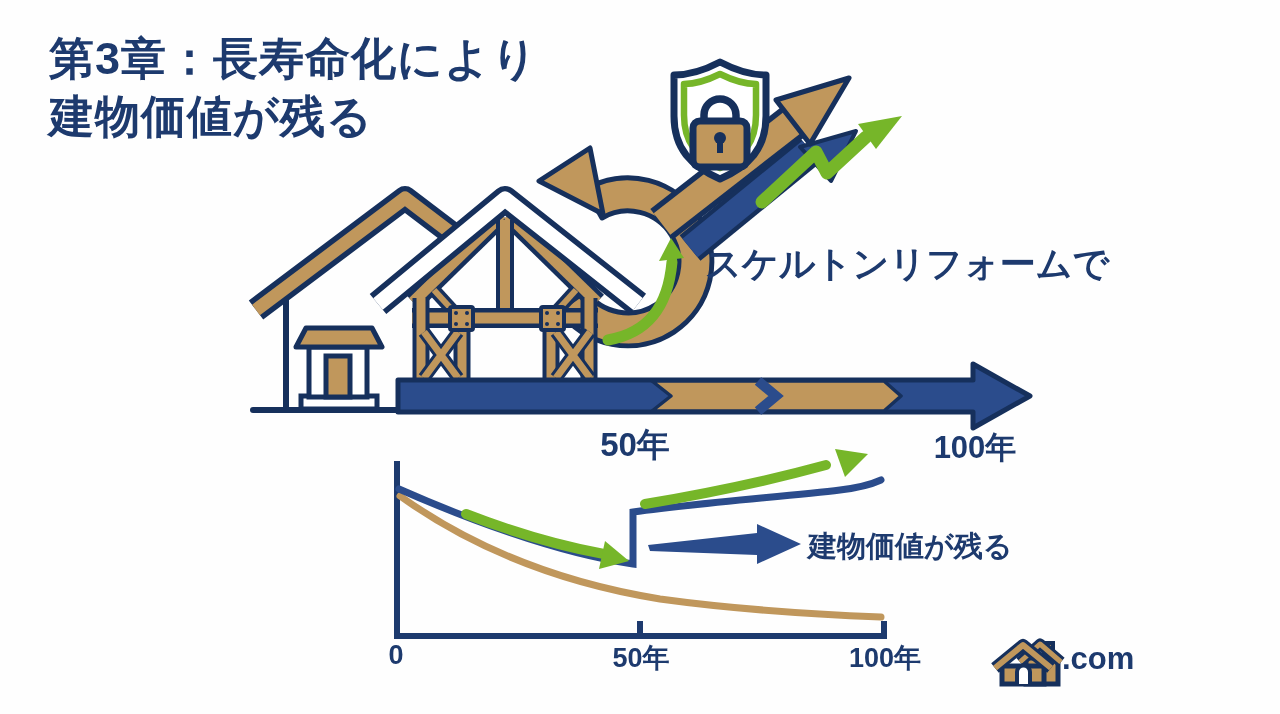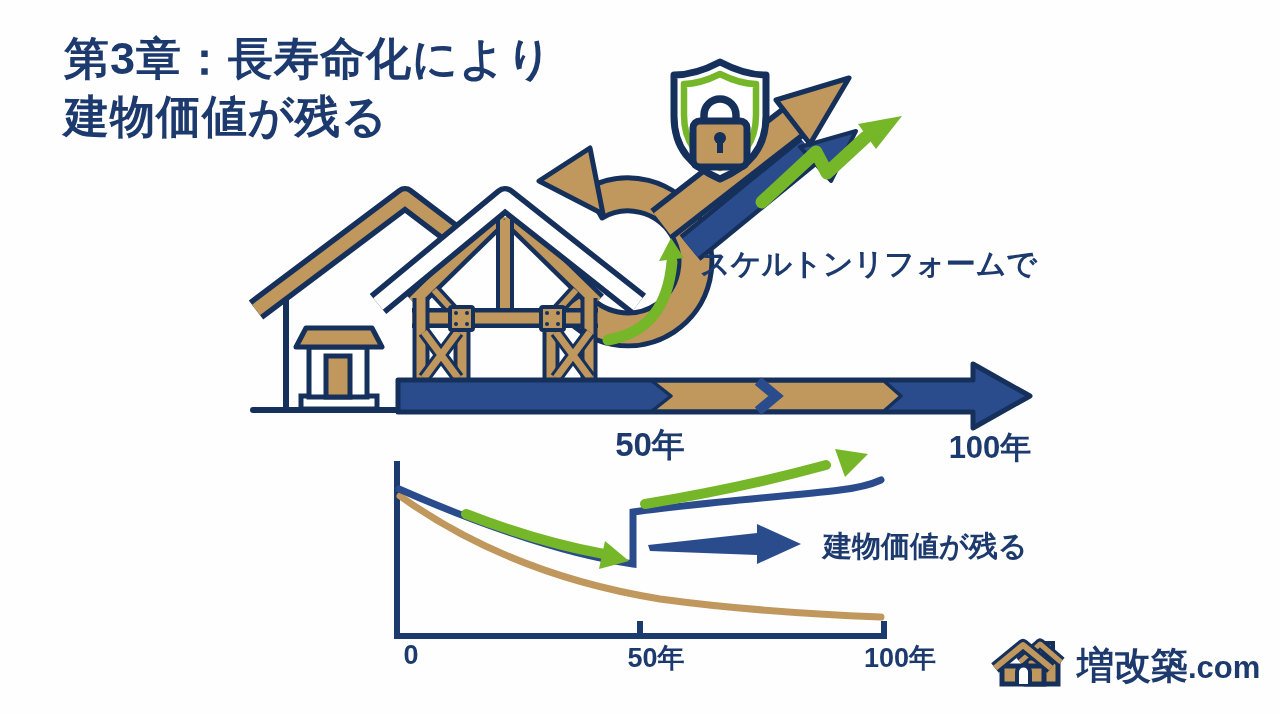--- a/index.html
+++ b/index.html
@@ -9,29 +9,28 @@
     background:#fefefe;
     overflow:hidden;
     font-family:"Liberation Sans","DejaVu Sans",sans-serif;
   }
   .canvas svg{position:absolute;left:0;top:0;}
   .txt{
     position:absolute;
     color:#1d3a6e;
     font-weight:700;
     white-space:nowrap;
-    margin-left:15px;
   }
   .title{
     left:49px;top:30px;
     font-size:45px;line-height:58px;font-weight:800;letter-spacing:1px;
   }
   .reset-callout{
-    left:685px;top:244px;
-    font-size:30px;line-height:39px;
+    left:705px;top:244px;
+    font-size:36px;line-height:39px;
   }
   .tl-50{left:535px;top:423px;width:200px;text-align:center;font-size:33px;}
   .tl-100{left:875px;top:427px;width:200px;text-align:center;font-size:31px;}
   .cx-0{left:346px;top:640px;width:100px;text-align:center;font-size:27px;}
   .cx-50{left:541px;top:640px;width:200px;text-align:center;font-size:27px;}
   .cx-100{left:785px;top:640px;width:200px;text-align:center;font-size:27px;}
   .value-remains{left:808px;top:527px;font-size:29px;}
   .logo-text{left:1062px;top:641px;font-size:37px;font-weight:800;display:flex;align-items:baseline;}
   .logo-text .tld{font-size:31px;text-align:right;}
 </style>
@@ -185,17 +184,16 @@
   <div class="txt tl-50">50年</div>
   <div class="txt tl-100">100年</div>
 
   <div class="txt value-remains">建物価値が残る</div>
 
   <div class="txt cx-0">0</div>
   <div class="txt cx-50">50年</div>
   <div class="txt cx-100">100年</div>
 
   <div class="txt logo-text">
-    <span>増改築</span>
       <span class="tld">.com</span>
   </div>
 
 </div>
 
 </body></html>

